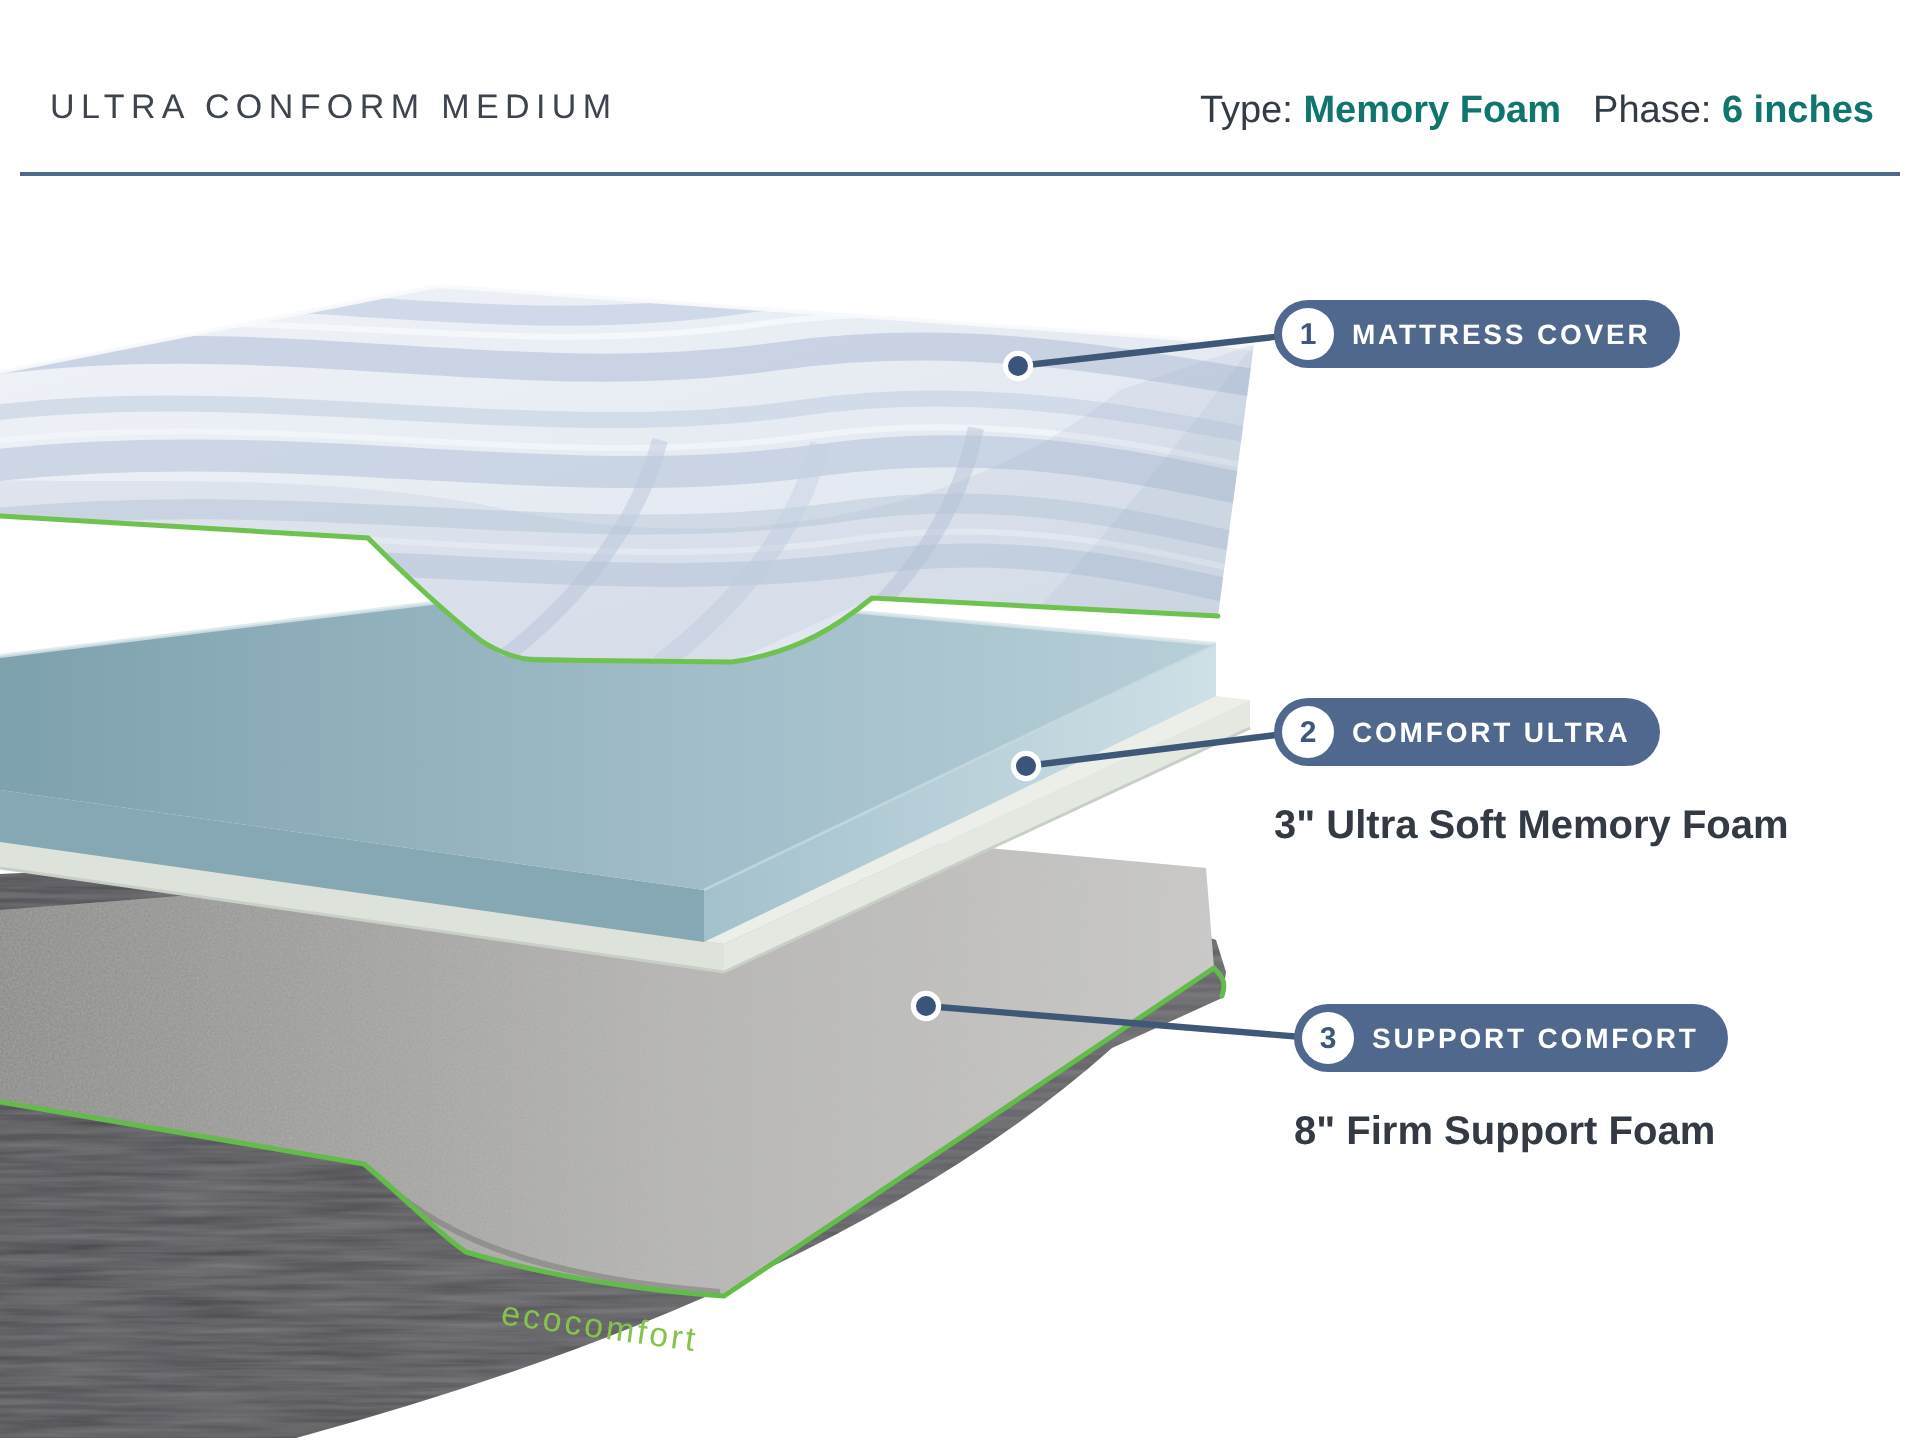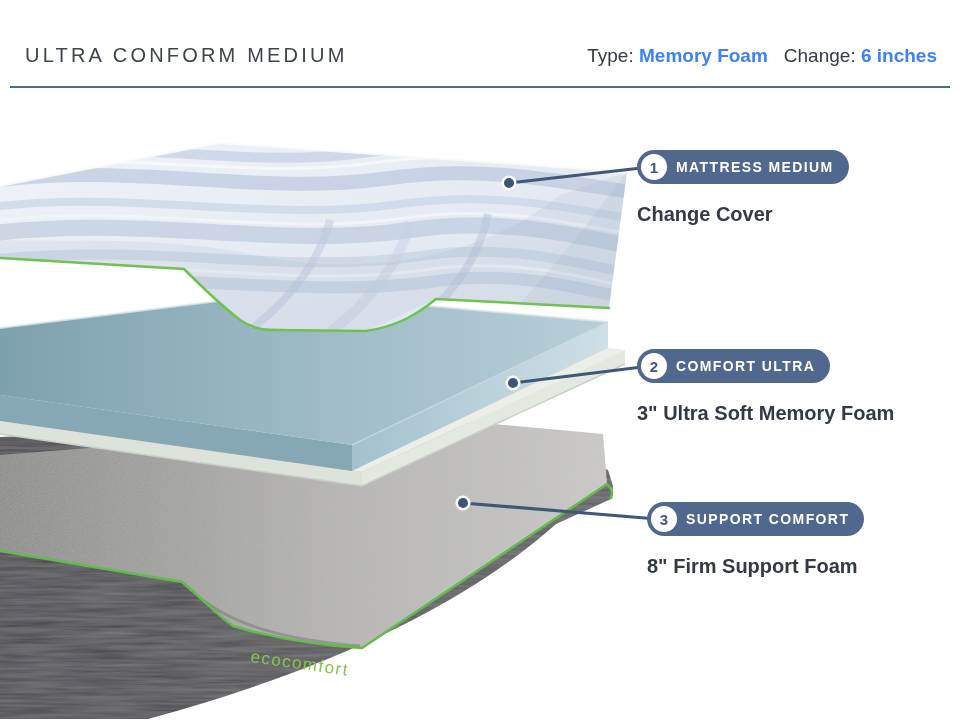--- a/index.html
+++ b/index.html
@@ -1,23 +1,23 @@
 <!DOCTYPE html>
 <html><head>
 <meta charset="utf-8">
 <style>
   html,body{margin:0;padding:0;background:#fff;}
   .stage{position:relative;width:960px;height:720px;background:#ffffff;overflow:hidden;
          font-family:"Liberation Sans",sans-serif;}
   
-  .page-title{position:absolute;left:25px;top:44px;font-size:20px;letter-spacing:3.2px;
+  .page-title{position:absolute;left:25px;top:44px;font-size:17px;letter-spacing:3.2px;
               color:#3d444e;font-weight:400;z-index:3;}
   .specs{position:absolute;right:23px;top:45px;font-size:19px;color:#333b47;z-index:3;white-space:nowrap;}
   .spec-label{font-weight:400;text-align:right;}
-  .spec-value{font-weight:700;color:#3b82f6;}
+  .spec-value{font-weight:700;color:#0f766e;}
   .spec-gap{display:inline-block;width:16px;}
   .divider{position:absolute;left:10px;right:10px;top:86px;height:2px;background:#4f6b8b;z-index:3;}
   
   .art{position:absolute;left:0;top:0;z-index:1;}
   
   .callout{position:absolute;z-index:2;}
   .badge{display:inline-flex;align-items:center;height:34px;border-radius:17px;
          background:#51688e;padding:0 15px 0 4px;gap:9px;box-sizing:border-box;}
   .badge-num{width:26px;height:26px;border-radius:50%;background:#ffffff;color:#3e5780;
              font-size:15px;font-weight:700;display:flex;align-items:center;justify-content:center;}
@@ -26,21 +26,21 @@
   .c1{left:637px;top:150px;}
   .c2{left:637px;top:349px;}
   .c3{left:647px;top:502px;}
 </style>
 </head>
 <body>
 
 <div class="stage">
 
   <div class="page-title">ULTRA CONFORM MEDIUM</div>
-  <div class="specs"><span class="spec-label">Type:</span>&nbsp;<span class="spec-value">Memory Foam</span><span class="spec-gap"></span><span class="spec-label">Change:</span>&nbsp;<span class="spec-value">6 inches</span></div>
+  <div class="specs"><span class="spec-label">Type:</span>&nbsp;<span class="spec-value">Memory Foam</span><span class="spec-gap"></span><span class="spec-label">Phase:</span>&nbsp;<span class="spec-value">6 inches</span></div>
   <div class="divider"></div>
 
   <svg class="art" width="960" height="720" viewBox="0 0 960 720">
     <defs>
       <linearGradient id="coverGrad" x1="0" y1="0" x2="1" y2="1">
         <stop offset="0" stop-color="#f0f3f8"></stop>
           <stop offset="1" stop-color="#dde4ee"></stop>
       </linearGradient>
       <linearGradient id="blueTop" x1="0" y1="0" x2="1" y2="0">
         <stop offset="0" stop-color="#7ea1ae"></stop>
@@ -150,24 +150,23 @@
     <g fill="#3b547a" stroke="#ffffff" stroke-width="2.6">
       <circle cx="509" cy="183" r="6.3"></circle>
       <circle cx="513" cy="383" r="6.3"></circle>
       <circle cx="463" cy="503" r="6.3"></circle>
     </g>
   </svg>
 
   <div class="callout c1">
     <div class="badge">
       <span class="badge-num">1</span>
-      <span class="badge-label">MATTRESS MEDIUM</span>
+      <span class="badge-label">MATTRESS COVER</span>
     </div>
     <div class="desc">
-      <div>Change Cover</div>
     </div>
   </div>
 
   <div class="callout c2">
     <div class="badge">
       <span class="badge-num">2</span>
       <span class="badge-label">COMFORT ULTRA</span>
     </div>
     <div class="desc">
       <div>3" Ultra Soft Memory Foam</div>

